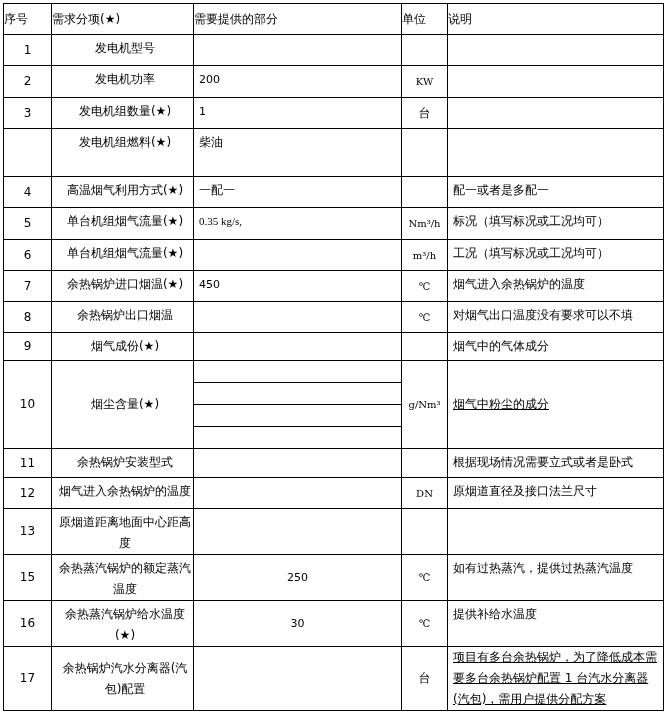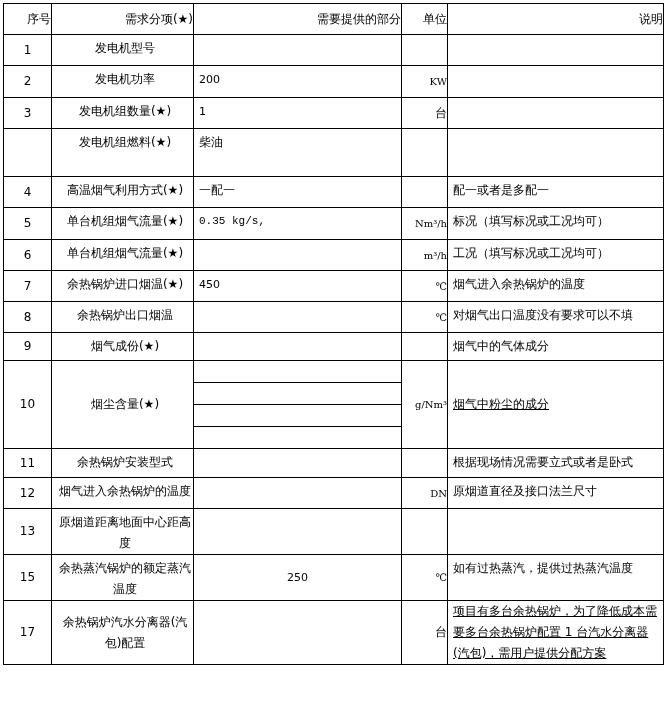--- a/index.html
+++ b/index.html
@@ -5,27 +5,27 @@
   html, body { margin: 0; padding: 0; background: #ffffff; }
   body { width: 669px; height: 727px; position: relative; overflow: hidden;
          font-family: "DejaVu Sans", sans-serif; color: #000; }
   #tbl { position: absolute; left: 3px; top: 3px; border-collapse: collapse; table-layout: fixed; }
   #tbl td { border: 1px solid #000; padding: 0; font-size: 12px; line-height: 21px; vertical-align: middle; }
   #tbl col.c0 { width: 48px; }
   #tbl col.c1 { width: 142px; }
   #tbl col.c2 { width: 208px; }
   #tbl col.c3 { width: 46px; }
   #tbl col.c4 { width: 216px; }
-  .hdr td { text-align: right; }
+  .hdr td { text-align: left; }
   .num { text-align: center; font-size: 11px; }
   .item { padding-left: 5px !important; vertical-align: top !important; padding-top: 3px !important; text-align: center; }
   .item.mid { vertical-align: middle !important; padding-top: 0 !important; }
   .val { padding-left: 5px !important; vertical-align: top !important; padding-top: 3px !important; font-size: 11px !important; margin-top: 40px; }
   .val.center { text-align: center; padding-left: 0 !important; vertical-align: middle !important; padding-top: 0 !important; }
-  .unit { text-align: right; font-size: 10px !important; font-family: "DejaVu Serif", serif; }
+  .unit { text-align: center; font-size: 10px !important; font-family: "DejaVu Serif", serif; }
   .unit.cjk { font-family: "DejaVu Sans", sans-serif; font-size: 12px !important; }
   .note { padding-left: 5px !important; vertical-align: top !important; padding-top: 3px !important; margin-left: 7px; }
   .note.mid { vertical-align: middle !important; padding-top: 0 !important; text-decoration: underline; }
   .sub { display: block; border-bottom: 1px solid #000; height: 21px; }
   .sub:last-child { border-bottom: none; }
   .subcell { padding: 0 !important; vertical-align: top !important; }
 </style>
 </head>
 <body>
 
@@ -82,21 +82,21 @@
     <td class="num">4</td>
     <td class="item">高温烟气利用方式(★)</td>
     <td class="val" style="font-size:12px !important">一配一</td>
     <td class="unit"></td>
     <td class="note">配一或者是多配一</td>
   </tr>
 
   <tr style="height:32px">
     <td class="num">5</td>
     <td class="item">单台机组烟气流量(★)</td>
-    <td class="val" style="font-family:Liberation Mono, monospace">0.35 kg/s,</td>
+    <td class="val" style="font-family:Liberation Serif, serif">0.35 kg/s,</td>
     <td class="unit">Nm³/h</td>
     <td class="note">标况（填写标况或工况均可）</td>
   </tr>
 
   <tr style="height:31px">
     <td class="num">6</td>
     <td class="item">单台机组烟气流量(★)</td>
     <td class="val"></td>
     <td class="unit">m³/h</td>
     <td class="note">工况（填写标况或工况均可）</td>
@@ -165,20 +165,27 @@
 
 
   <tr style="height:41px">
     <td class="num">15</td>
     <td class="item">余热蒸汽锅炉的额定蒸汽温度</td>
     <td class="val center">250</td>
     <td class="unit">℃</td>
     <td class="note">如有过热蒸汽，提供过热蒸汽温度</td>
   </tr>
 
+  <tr style="height:43px">
+    <td class="num">16</td>
+    <td class="item">余热蒸汽锅炉给水温度(★)</td>
+    <td class="val center">30</td>
+    <td class="unit">℃</td>
+    <td class="note">提供补给水温度</td>
+  </tr>
 
   <tr style="height:63px">
     <td class="num">17</td>
     <td class="item mid">余热锅炉汽水分离器(汽包)配置</td>
     <td class="val"></td>
     <td class="unit cjk">台</td>
     <td class="note mid">项目有多台余热锅炉，为了降低成本需要多台余热锅炉配置 1 台汽水分离器(汽包)，需用户提供分配方案</td>
   </tr>
 </tbody>
   </table>

